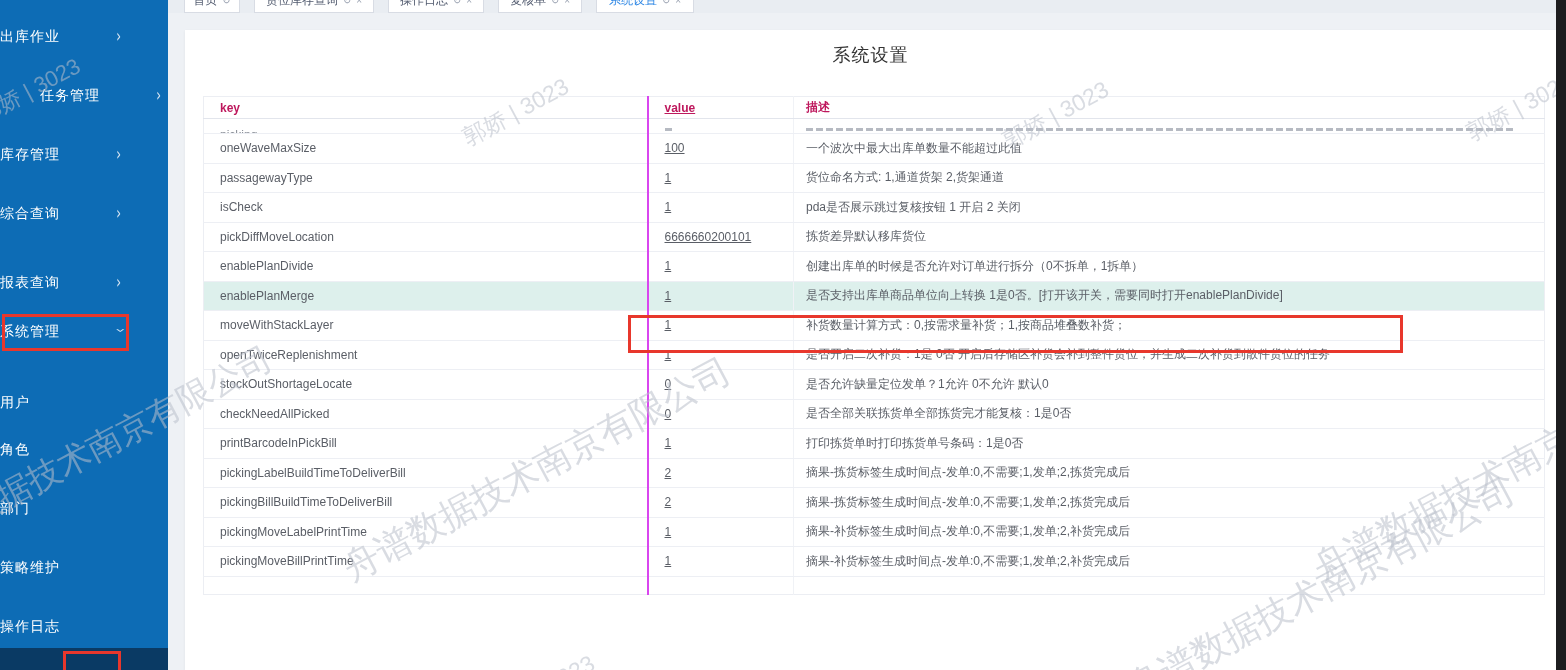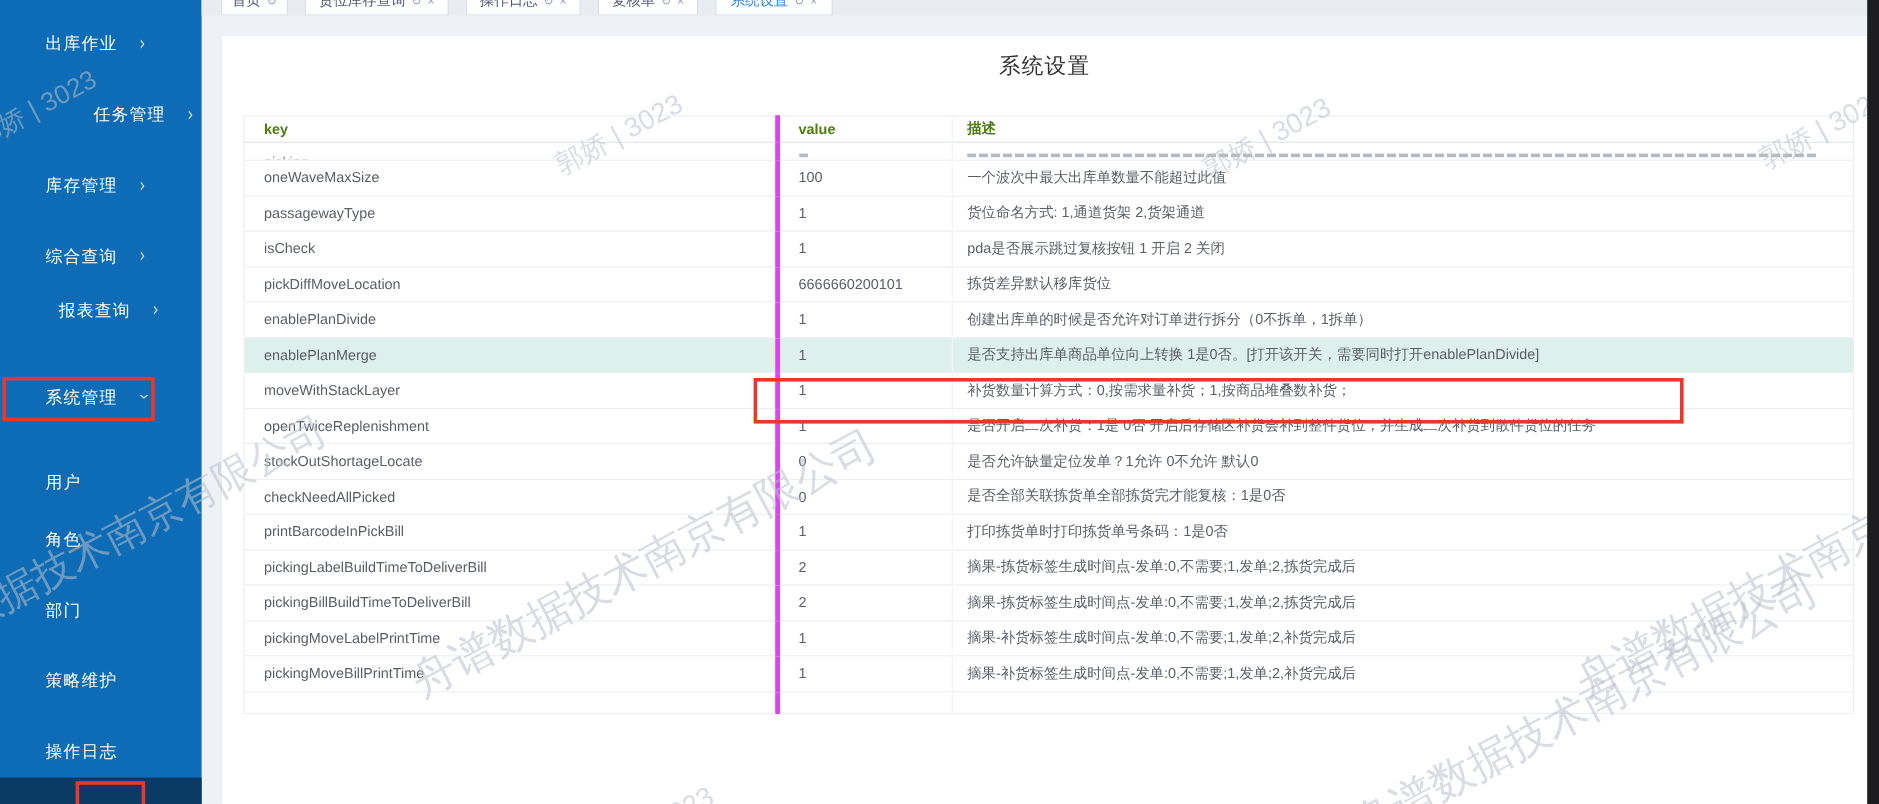--- a/index.html
+++ b/index.html
@@ -4,21 +4,21 @@
 <style>
   * { margin:0; padding:0; box-sizing:border-box; }
   html,body { width:1566px; height:670px; overflow:hidden; }
   body { font-family:"Liberation Sans","DejaVu Sans",sans-serif; background:#eef1f5; position:relative; }
 
   .screen { position:absolute; inset:0; width:1566px; height:670px; overflow:hidden; }
 
   
   .sidebar { position:absolute; left:0; top:0; width:168px; height:670px; background:#0d6cb5; z-index:10; }
   .side-item { position:absolute; left:0; width:168px; height:44px; line-height:44px;
-               color:#fff; font-size:14px; padding-left:38px; letter-spacing:1px; cursor:pointer; }
+               color:#fff; font-size:14px; letter-spacing:1px; cursor:pointer; }
   .side-item .chev { position:absolute; right:46px; top:0; font-size:12px; color:#d8e6f3;
                      font-family:"DejaVu Sans",sans-serif; transform:scaleY(1.4); }
   .side-item .chev.down { transform:rotate(90deg) scaleY(1.4); right:44px; }
   .side-active { position:absolute; left:0; top:648px; width:168px; height:22px; background:#0a3a64; }
 
   
   .tabbar { position:absolute; left:168px; top:0; width:1388px; height:13px; background:#e9edf2;
             overflow:hidden; z-index:11; }
   .tab { position:absolute; top:-15px; height:28px; line-height:28px; background:#fff;
          border:1px solid #d8dce4; font-size:12px; color:#515a6e; text-align:center;
@@ -30,25 +30,25 @@
   .content-bg { position:absolute; left:168px; top:13px; width:1388px; height:657px; background:#eef1f5; }
   .card { position:absolute; left:185px; top:30px; width:1371px; height:640px; background:#fff;
           box-shadow:0 1px 3px rgba(0,0,0,.06); z-index:12; }
   .page-title { position:absolute; top:13px; left:0; width:100%; text-align:center;
                 font-size:18px; font-weight:500; color:#333; letter-spacing:1px; }
 
   .table-wrap { position:absolute; left:18px; top:66px; width:1342px; }
   table { width:100%; border-collapse:collapse; table-layout:fixed;
           border:1px solid #eceef3; font-size:12px; color:#5a5e66; }
   col.c-key { width:444px; } col.c-val { width:146px; }
-  th { height:22px; text-align:left; font-weight:bold; color:#4d7c0f; font-size:12px;
+  th { height:22px; text-align:left; font-weight:bold; color:#be185d; font-size:12px;
        border-bottom:1px solid #e2e5ec; background:#fff; }
   td { height:29.5px; border-bottom:1px solid #edeff4; overflow:hidden; white-space:nowrap; }
   th:nth-child(1), td:nth-child(1) { padding-left:16px; }
-  th:nth-child(2), td:nth-child(2) { padding-left:16px; border-left:4px solid #d946ef; }
+  th:nth-child(2), td:nth-child(2) { padding-left:16px; border-left:2px solid #d946ef;text-decoration:underline; }
   th:nth-child(3), td:nth-child(3) { padding-left:12px; border-left:1px solid #f0f2f6; }
   tr.highlight td { background:#ddf0ec; }
   tr.partial-top td { height:14px; }
   tr.partial-top .clip { display:inline-block; transform:translateY(9px); color:#8a8f98; }
   .frag { display:inline-block; height:3px; margin-top:9px; vertical-align:top;
           background:repeating-linear-gradient(90deg,#b6bac2 0 7px,transparent 7px 10px); }
   tr.partial-bottom td { height:18px; border-bottom:none; }
 
   
   .red-box { position:absolute; border:3px solid #e8372c; background:transparent; z-index:60; }
@@ -67,21 +67,21 @@
 <body>
 
 <div class="screen">
 
   <aside class="sidebar">
     <div id="side-items">
         <div class="side-item" style="top: 14px;"><span>出库作业</span><span class="chev">›</span></div>
         <div class="side-item" style="top: 73px; margin-left: 40px;"><span>任务管理</span><span class="chev">›</span></div>
         <div class="side-item" style="top: 132px;"><span>库存管理</span><span class="chev">›</span></div>
         <div class="side-item" style="top: 191px;"><span>综合查询</span><span class="chev">›</span></div>
-        <div class="side-item" style="top: 236px; margin-left: 11px;"><span>报表查询</span><span class="chev">›</span></div>
+        <div class="side-item" style="top: 260px;"><span>报表查询</span><span class="chev">›</span></div>
         <div class="side-item" style="top: 309px;"><span>系统管理</span><span class="chev down">›</span></div>
         <div class="side-item" style="top: 380px;"><span>用户</span></div>
         <div class="side-item" style="top: 427px;"><span>角色</span></div>
         <div class="side-item" style="top: 486px;"><span>部门</span></div>
         <div class="side-item" style="top: 545px;"><span>策略维护</span></div>
         <div class="side-item" style="top: 604px;"><span>操作日志</span></div>
       </div>
     <div class="side-active"></div>
   </aside>
 

